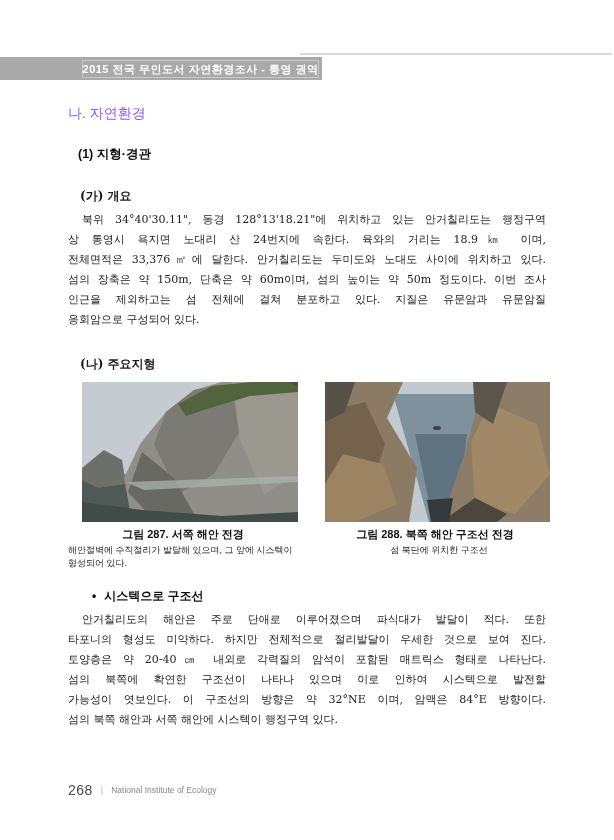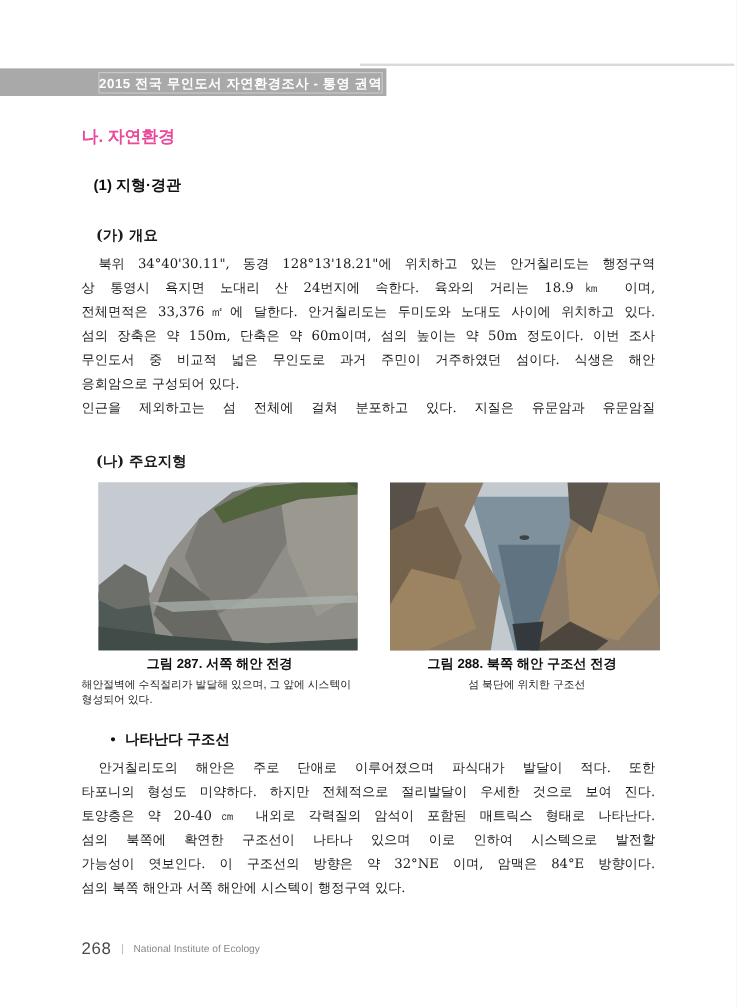--- a/index.html
+++ b/index.html
@@ -14,21 +14,21 @@
   .header-band {position:absolute; top:57px; left:0; width:322px; height:23px; background:#a9a9a9;}
   .header-box {
     position:absolute; top:3px; left:82px; right:3px; bottom:2px;
     border:1px solid #c9c9c9;
     display:flex; align-items:center; justify-content:center;
     color:#ffffff; font-family:"Liberation Sans",sans-serif;
     font-weight:bold; font-size:11px; letter-spacing:0.5px; white-space:nowrap;
   }
   
   .content {position:absolute; left:68px; top:104px; width:478px;}
-  .h-section {font-family:"Liberation Sans",sans-serif; font-weight:bold; font-size:14px; color:#ec4899; margin:0; line-height:18px;}
+  .h-section {font-family:"Liberation Sans",sans-serif; font-weight:normal; font-size:14px; color:#8b5cf6; margin:0; line-height:18px;}
   .h-sub {font-family:"Liberation Sans",sans-serif; font-weight:bold; font-size:12.5px; color:#101010; margin:24px 0 0 10px; line-height:16px;}
   .h-item {font-size:12px; color:#1b1b1b; margin:26px 0 0 12px; line-height:16px;}
   .para {margin-top:6px; font-size:11px; line-height:20px;}
   .para .line {text-align:justify; text-align-last:justify; overflow:hidden; white-space:nowrap;}
   .para .line.first {text-indent:14px;}
   .para .line.last {text-align-last:left;}
   
   .figures {display:flex; gap:6px; margin-top:10px; width:478px;}
   .fig-col {width:234px;}
   .fig-col.right {width:238px;margin-left:16px;}
@@ -61,23 +61,22 @@
     <h1 class="h-section">나. 자연환경</h1>
     <h2 class="h-sub">(1) 지형·경관</h2>
 
     <h3 class="h-item">(가) 개요</h3>
 
     <div class="para">
       <div class="line first">북위 34°40'30.11", 동경 128°13'18.21"에 위치하고 있는 안거칠리도는 행정구역</div>
       <div class="line">상 통영시 욕지면 노대리 산 24번지에 속한다. 육와의 거리는 18.9㎞ 이며,</div>
       <div class="line">전체면적은 33,376㎡에 달한다. 안거칠리도는 두미도와 노대도 사이에 위치하고 있다.</div>
       <div class="line">섬의 장축은 약 150m, 단축은 약 60m이며, 섬의 높이는 약 50m 정도이다. 이번 조사</div>
-      <div class="line">무인도서 중 비교적 넓은 무인도로 과거 주민이 거주하였던 섬이다. 식생은 해안</div>
+      <div class="line">인근을 제외하고는 섬 전체에 걸쳐 분포하고 있다. 지질은 유문암과 유문암질</div>
       <div class="line last">응회암으로 구성되어 있다.</div>
-      <div class="line">인근을 제외하고는 섬 전체에 걸쳐 분포하고 있다. 지질은 유문암과 유문암질</div>
     </div>
 
     <h3 class="h-item">(나) 주요지형</h3>
 
     <div class="figures">
 
       <div class="fig-col">
         <svg class="photo" viewBox="0 0 216 140" preserveAspectRatio="none">
           <rect width="216" height="140" fill="#c6cbd1"></rect>
           <rect y="92" width="216" height="48" fill="#4f5955"></rect>
@@ -112,21 +111,21 @@
           <polygon points="116,140 150,116 182,132 172,140" fill="#4c463f"></polygon>
           <polygon points="102,118 128,116 124,140 106,140" fill="#33393c"></polygon>
         </svg>
         <div class="fig-caption">그림 288. 북쪽 해안 구조선 전경</div>
         <div class="fig-desc">섬 북단에 위치한 구조선</div>
       </div>
 
     </div>
 
     <div class="bullet-head">
-      <span class="marker">•</span><span>나타난다 구조선</span>
+      <span class="marker">•</span><span>시스텍으로 구조선</span>
     </div>
 
     <div class="para">
       <div class="line first">안거칠리도의 해안은 주로 단애로 이루어졌으며 파식대가 발달이 적다. 또한</div>
       <div class="line">타포니의 형성도 미약하다. 하지만 전체적으로 절리발달이 우세한 것으로 보여 진다.</div>
       <div class="line">토양층은 약 20-40㎝ 내외로 각력질의 암석이 포함된 매트릭스 형태로 나타난다.</div>
       <div class="line">섬의 북쪽에 확연한 구조선이 나타나 있으며 이로 인하여 시스텍으로 발전할</div>
       <div class="line">가능성이 엿보인다. 이 구조선의 방향은 약 32°NE 이며, 암맥은 84°E 방향이다.</div>
       <div class="line last">섬의 북쪽 해안과 서쪽 해안에 시스텍이 행정구역 있다.</div>
     </div>

